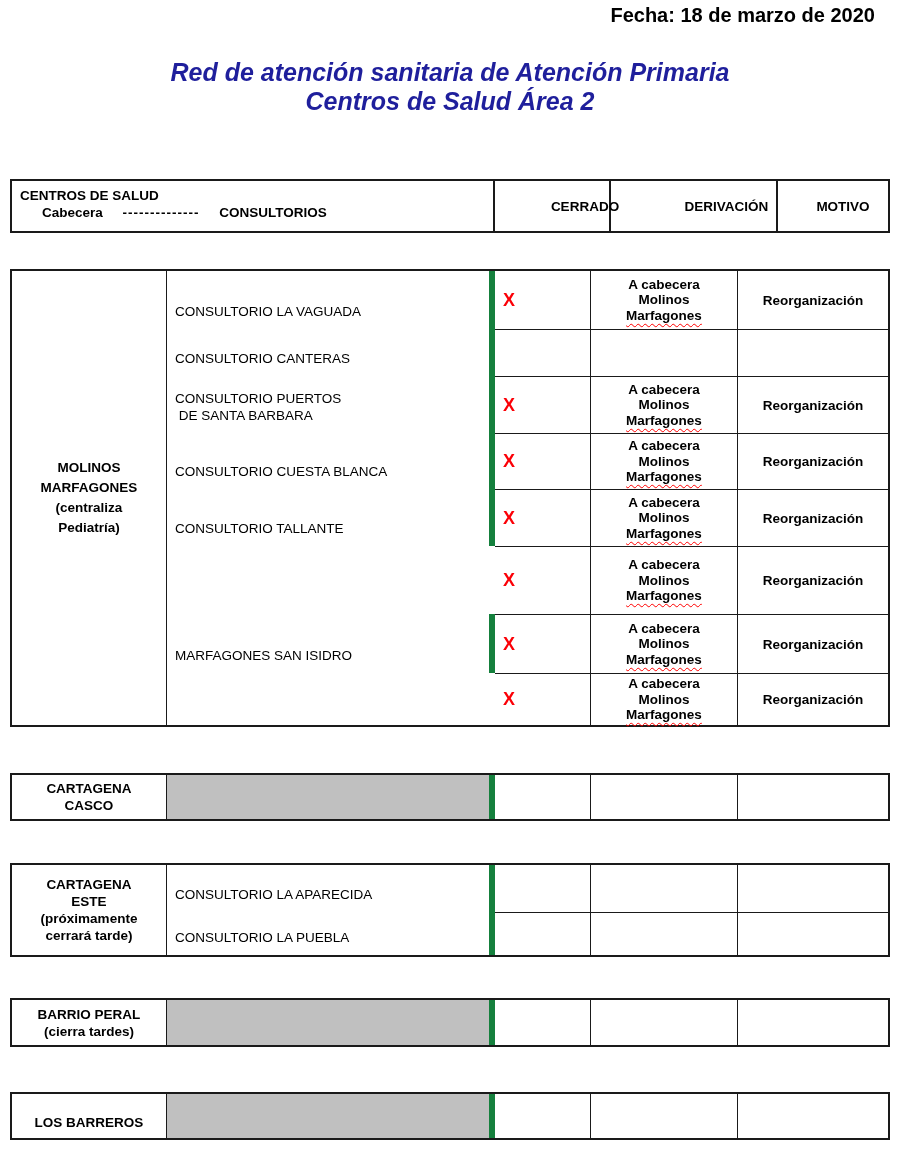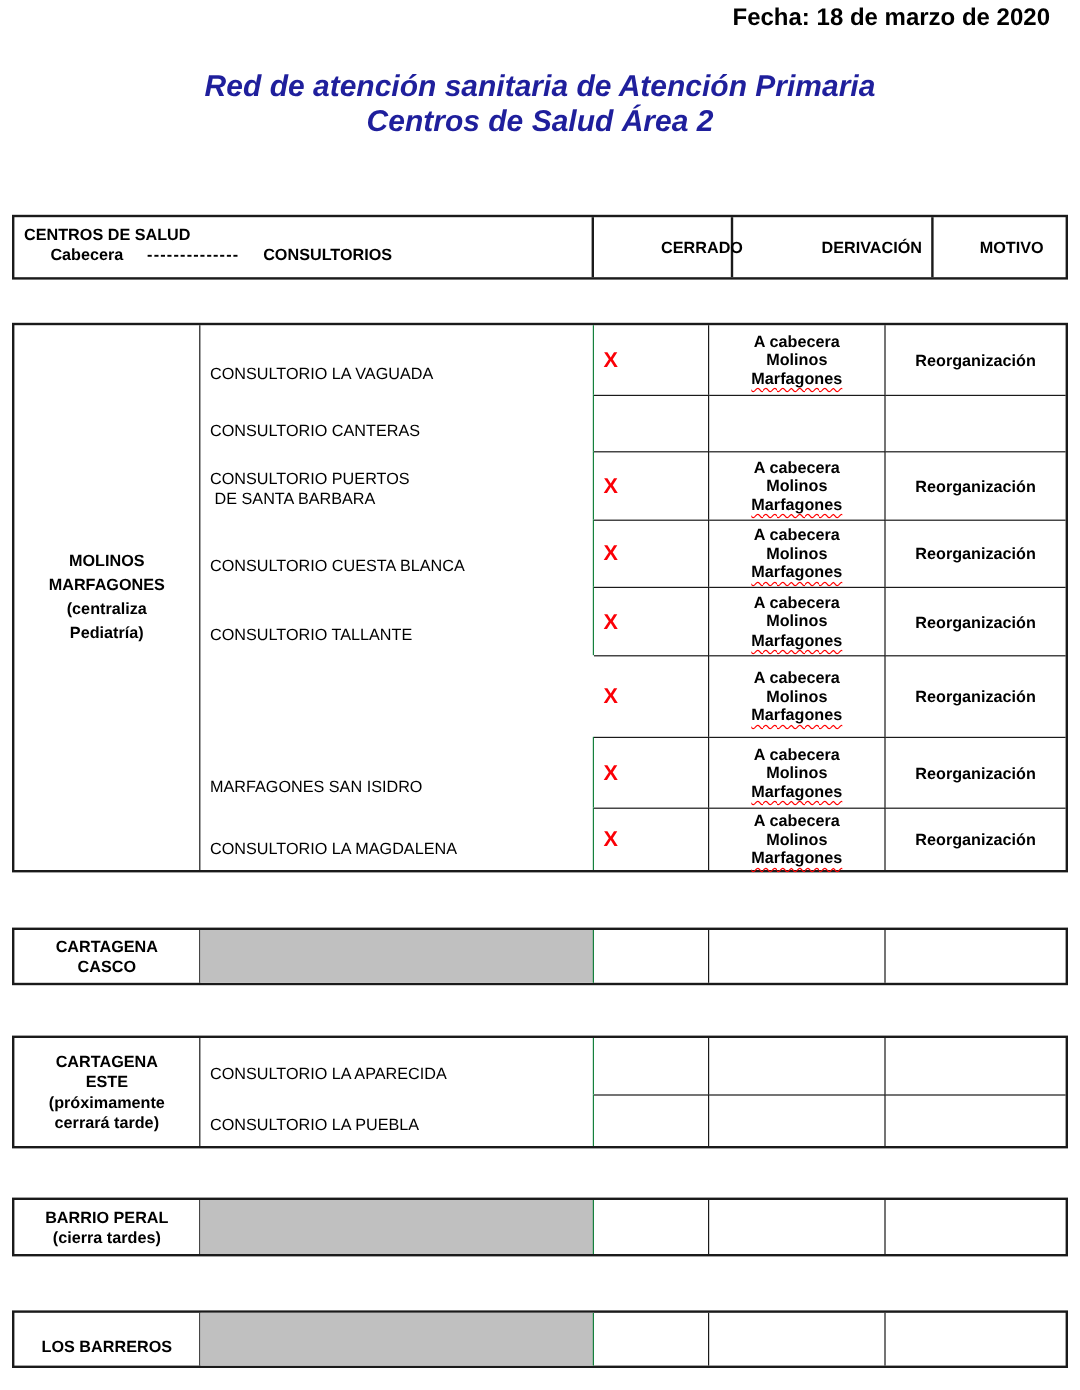--- a/index.html
+++ b/index.html
@@ -40,21 +40,21 @@
   
   .cab {
     grid-column:1; grid-row:1 / -1; border-right:1px solid #1a1a1a;
     display:flex; align-items:center; justify-content:center;
     text-align:center; font-weight:bold; white-space:pre-line; line-height:17px;
     padding:2px;
   }
   .main-tbl .cab { line-height:20px; }
   .cab.bottom { align-items:flex-end; padding-bottom:7px; }
   .cons {
-    grid-column:2; border-right:1px solid #15803d;
+    grid-column:2; border-right:6px solid #15803d;
     display:flex; align-items:flex-end; padding:0 8px 9px 8px;
     white-space:pre-wrap; line-height:17px;
   }
   .cer {
     grid-column:3; border-right:1px solid #1a1a1a;
     display:flex; align-items:center; padding-left:8px;
     font-weight:bold; font-size:18px; color:var(--closed-red,#fb0007);
   }
   .der {
     grid-column:4; border-right:1px solid #1a1a1a;
@@ -162,21 +162,20 @@
 
     <div class="cons">MARFAGONES SAN ISIDRO</div>
     <div class="cer bt">X</div>
     <div class="der bt">
       <span class="dtop">A cabecera
 Molinos</span>
       <span class="squig">Marfagones</span>
     </div>
     <div class="mot bt">Reorganización</div>
 
-    <div class="cons">CONSULTORIO LA MAGDALENA</div>
     <div class="cer bt">X</div>
     <div class="der bt">
       <span class="dtop">A cabecera
 Molinos</span>
       <span class="squig">Marfagones</span>
     </div>
     <div class="mot bt">Reorganización</div>
   </div>
 
   <div class="tbl cols5 casco-tbl">

